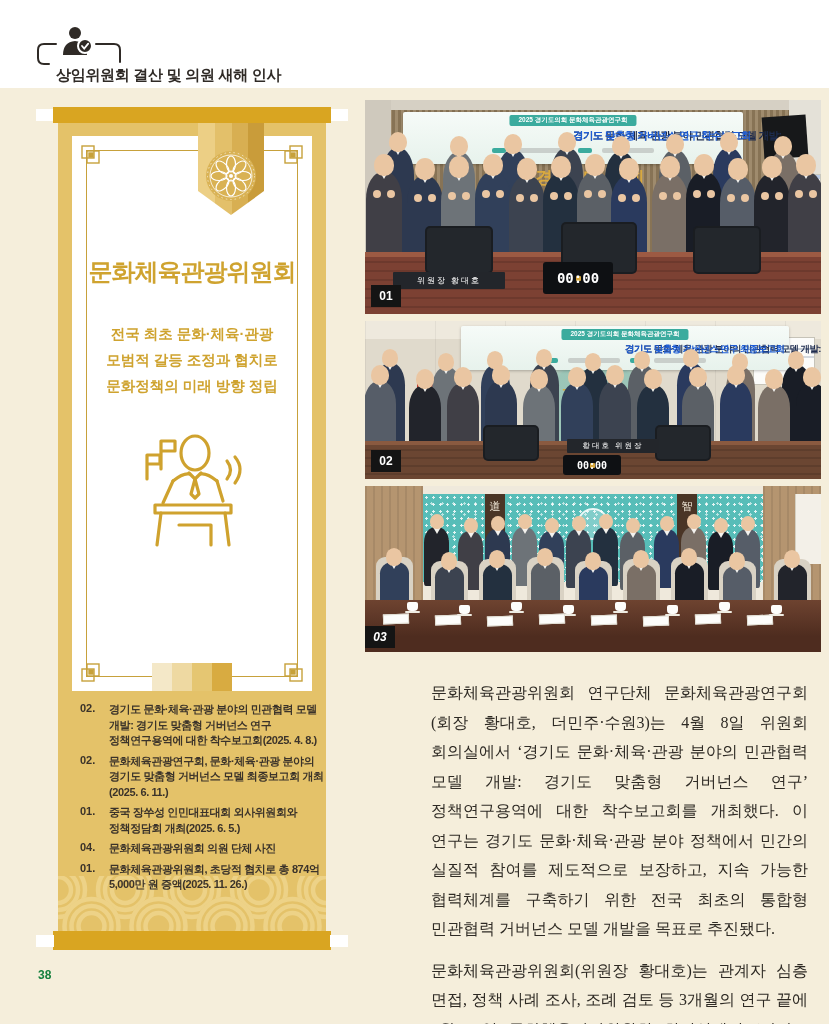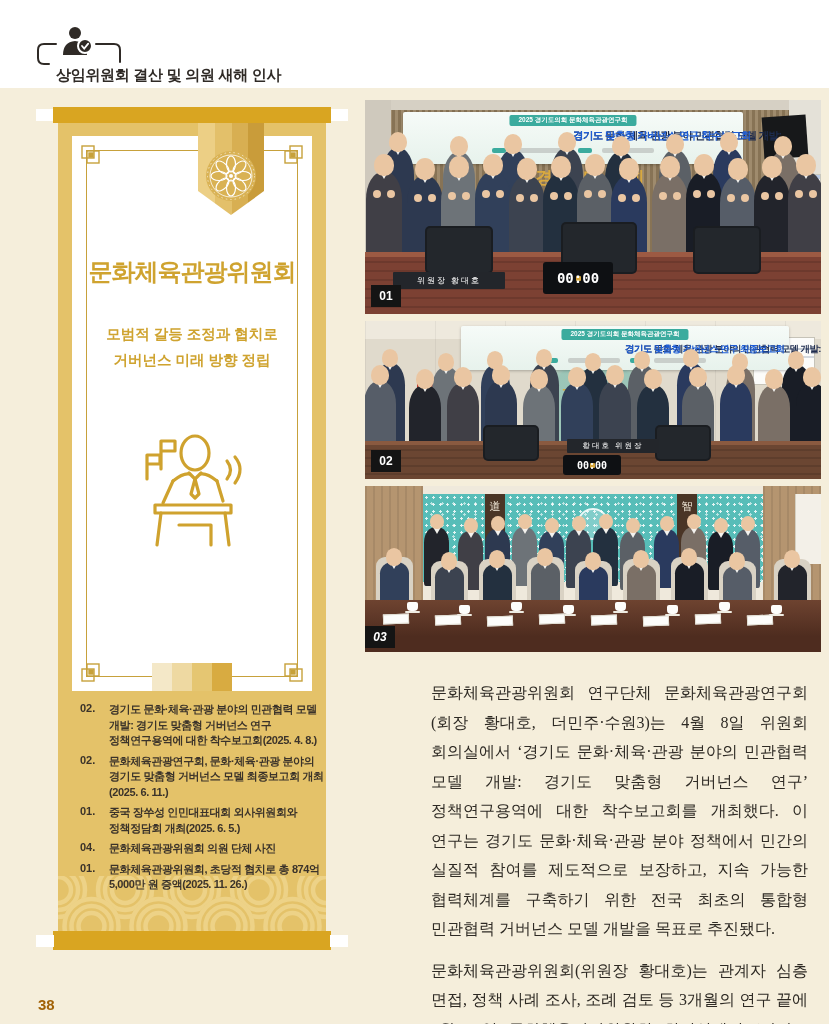--- a/index.html
+++ b/index.html
@@ -92,21 +92,21 @@
   .cup::after { content:''; position:absolute; left:-2px; bottom:-2px; width:15px; height:2px; background:#efece2; border-radius:2px; }
   .namecard { width:26px; height:10px; background:#fdfdfb; border:1px solid #e0ddd2; transform:rotate(-2deg); z-index:6; }
   .pillar { width:20px; top:8px; height:88px; background:#4a3526; z-index:1; color:#f2e9da;
     font-size:11px; text-align:center; padding-top:6px; line-height:13px; }
 
   
   .article { position:absolute; left:419px; top:666px; width:401px; color:#2e2a24;
     font-family:"Liberation Serif", serif; font-size:16px; line-height:29.5px; text-align:justify; word-break:keep-all; }
   .article p { margin:12px; }
 
-  .page-num { position:absolute; left:38px; top:996px; font-size:15px; font-weight:800; color:#a16207; }
+  .page-num { position:absolute; left:38px; top:968px; font-size:12px; font-weight:800; color:#15803d; }
 </style>
 </head>
 <body>
 
 <div id="page">
 
   <div class="tag-header">
     <svg class="bracket" width="120" height="54" viewBox="0 0 120 54">
       <path d="M22,22 H10 Q4,22 4,28 V36 Q4,42 10,42 H15" fill="none" stroke="#2f2a26" stroke-width="2" stroke-linecap="round"></path>
       <path d="M62,22 H80 Q86,22 86,28 V40" fill="none" stroke="#2f2a26" stroke-width="2" stroke-linecap="round"></path>
@@ -222,22 +222,23 @@
             <ellipse cx="26" cy="14" rx="4.5" ry="8" transform="rotate(315 26 26)"></ellipse>
           </g>
         <circle cx="26" cy="26" r="5"></circle>
       </g>
       <circle cx="26" cy="26" r="2" fill="#fff"></circle>
     </svg>
 
     <div class="scroll-title">문화체육관광위원회</div>
     <div class="scroll-sub">
 
+    <div>전국 최초 문화·체육·관광</div>
         <div>모범적 갈등 조정과 협치로</div>
-        <div>거버넌스 미래 방향 정립</div>
+        <div>문화정책의 미래 방향 정립</div>
       </div>
 
     <svg class="podium-icon" width="130" height="130" viewBox="0 0 130 130">
       <g fill="none" stroke="#cfa22e" stroke-width="3.2" stroke-linecap="round" stroke-linejoin="round">
         <path d="M34,20 V48 M34,20 H48 V30 H34"></path>
         <path d="M20,34 V58 M20,34 H33 V43 H20"></path>
         <ellipse cx="68" cy="32" rx="14" ry="17"></ellipse>
         <path d="M62,52 l6,6 l6,-6"></path>
         <path d="M68,58 l-4,15 l4,4 l4,-4 z"></path>
         <path d="M46,60 Q56,52 62,53 M74,53 Q80,52 90,60"></path>

